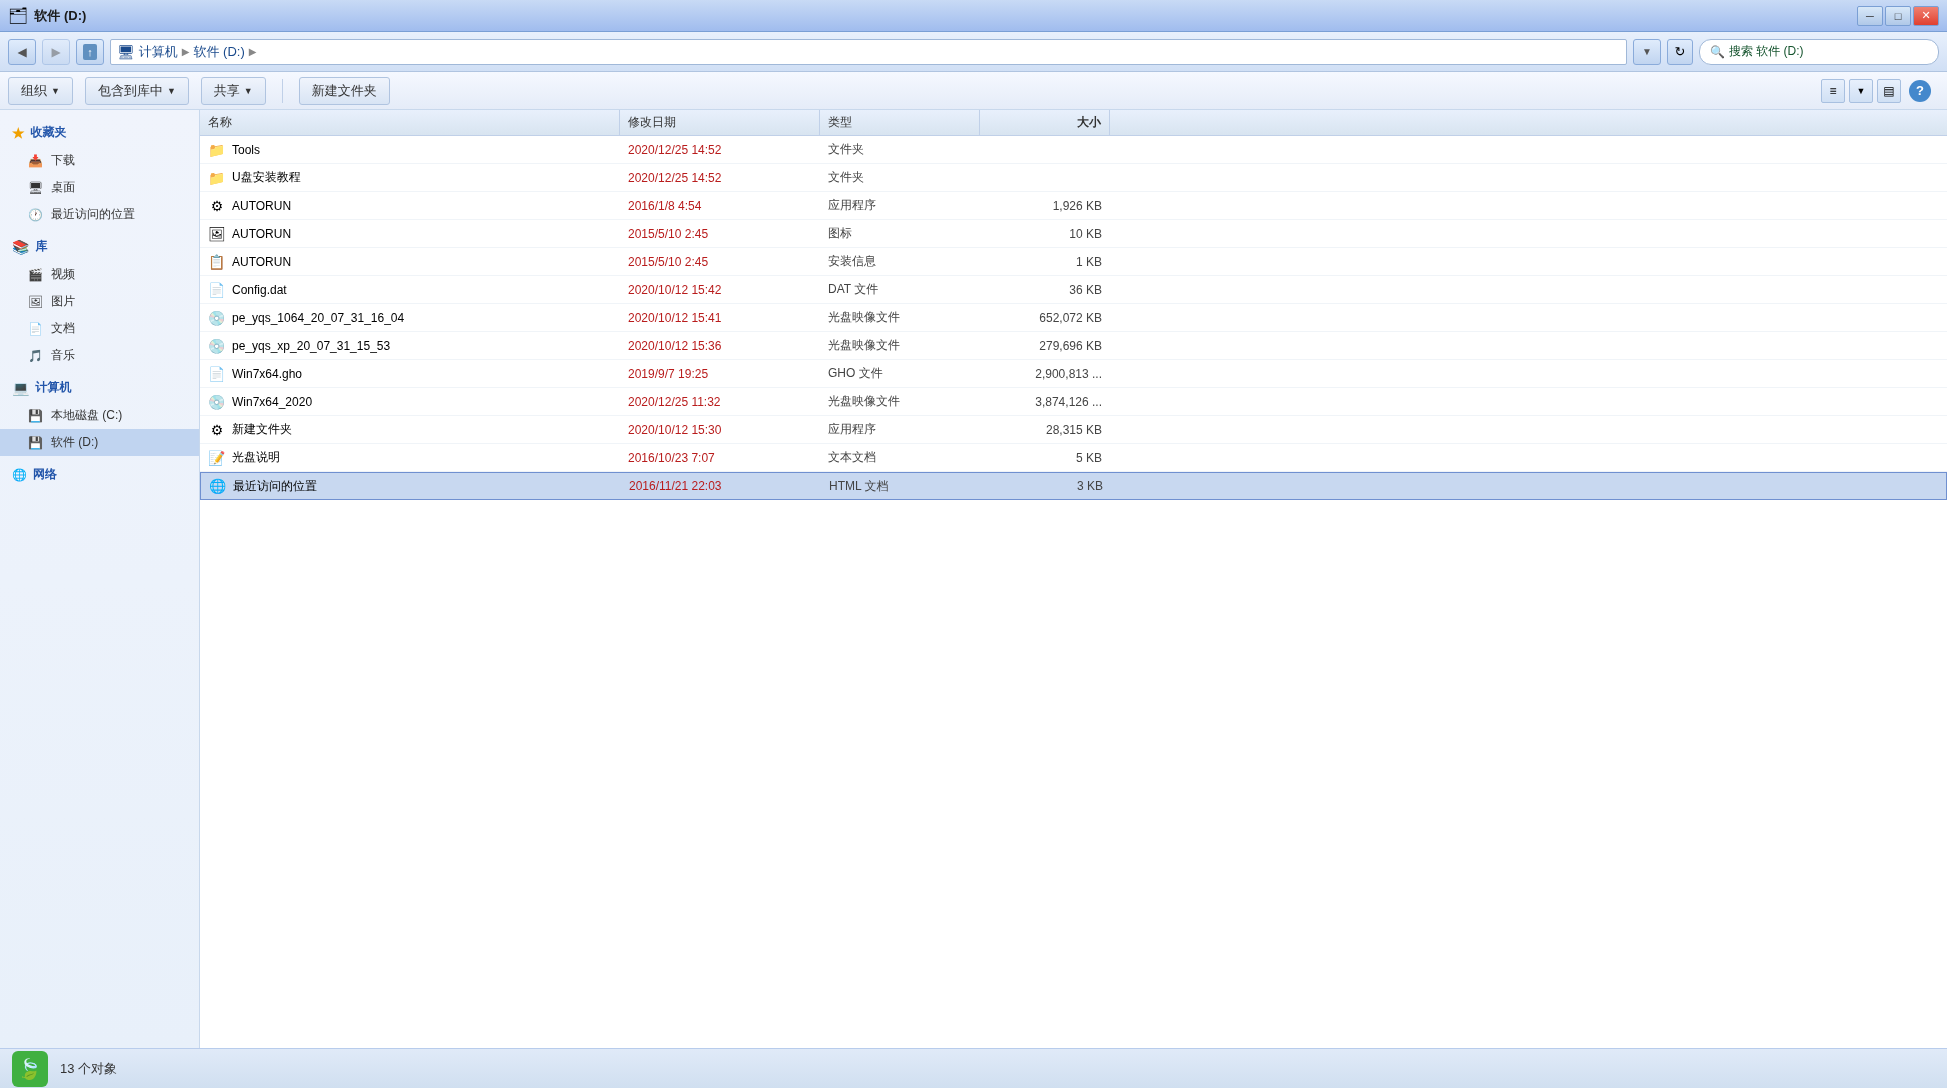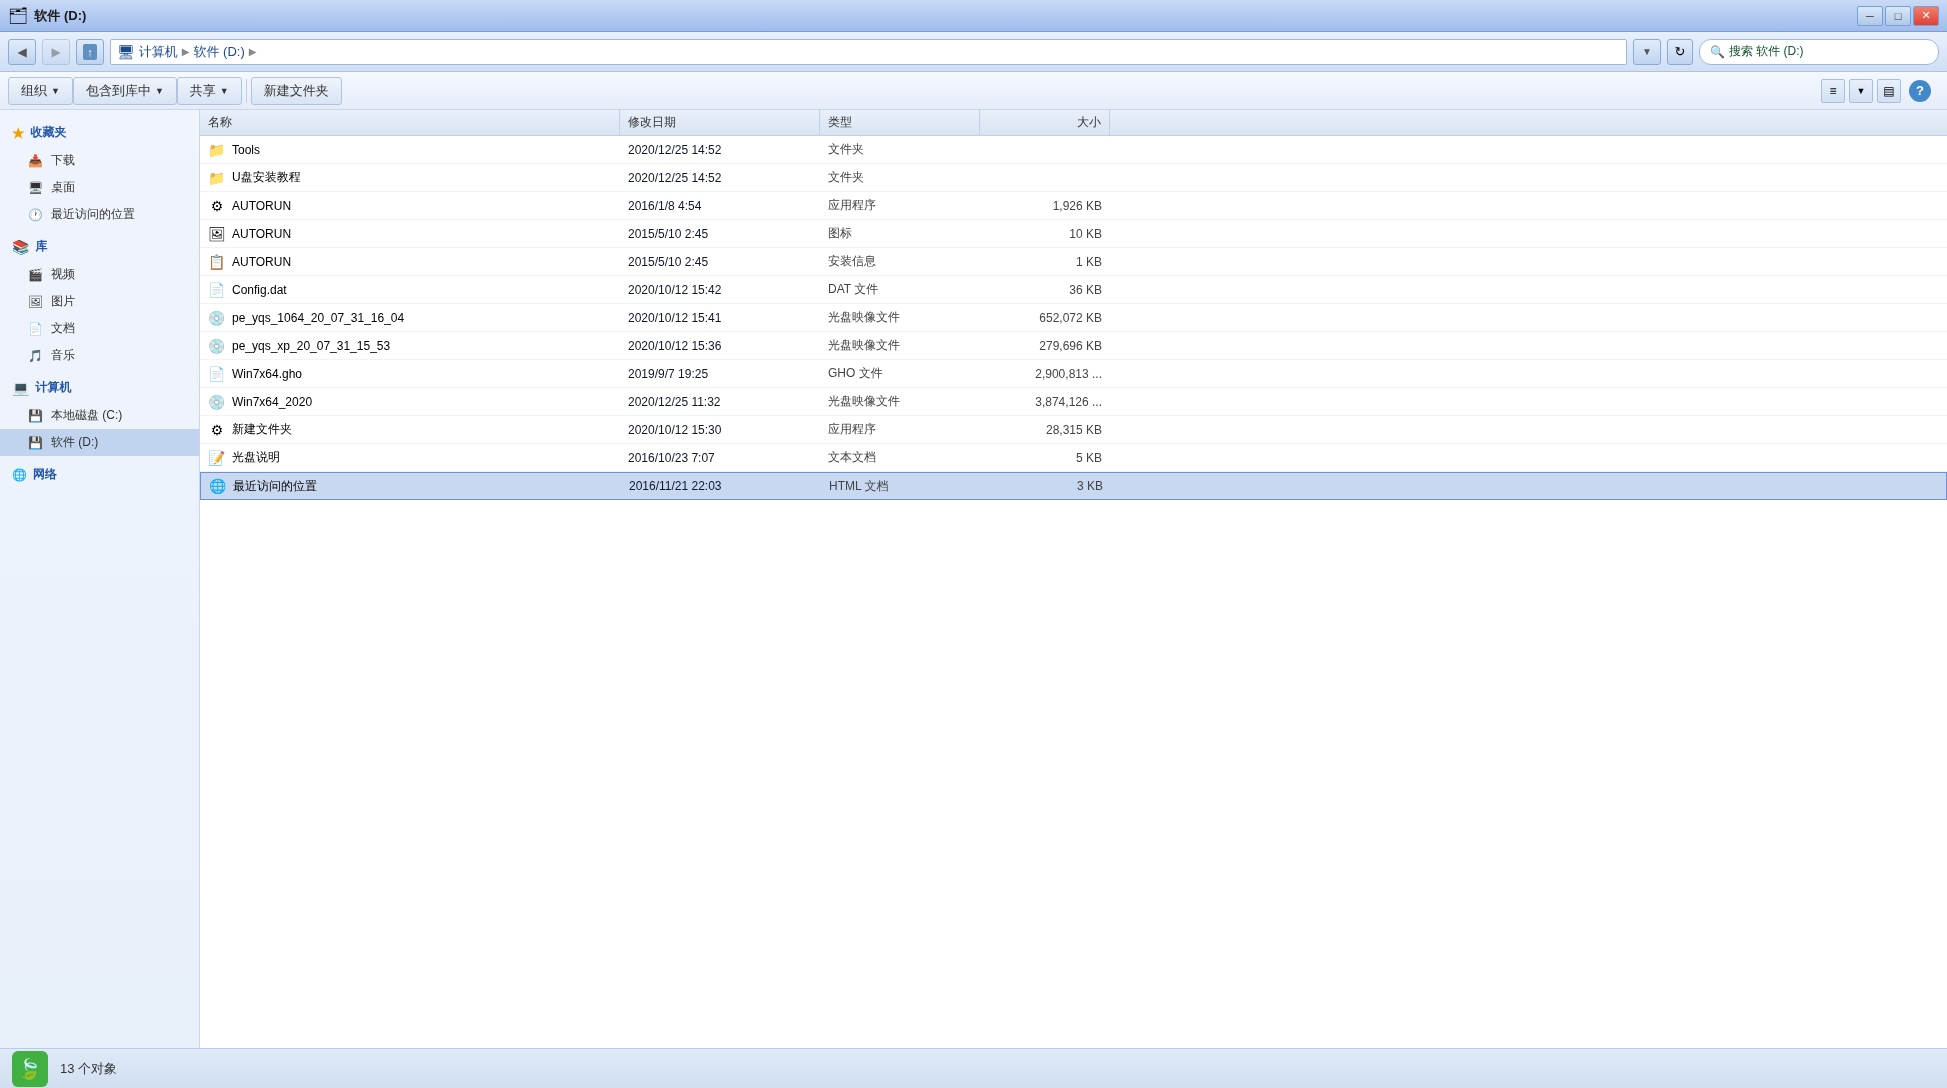--- a/index.html
+++ b/index.html
@@ -122,21 +122,21 @@
     }
 
     
     .toolbar {
       height: 38px;
       background: linear-gradient(to bottom, #f5f8ff, #e5ecf8);
       border-bottom: 1px solid #c8d8ec;
       display: flex;
       align-items: center;
       padding: 0 8px;
-      gap: 0;
+      gap: 12px;
     }
     .toolbar-btn {
       height: 28px;
       padding: 0 12px;
       background: linear-gradient(to bottom, #f0f4fc, #d8e4f4);
       border: 1px solid #b0c4e0;
       border-radius: 3px;
       display: flex;
       align-items: center;
       gap: 4px;
@@ -224,21 +224,21 @@
       color: #333;
       border-right: 1px solid #c0d0e8;
       height: 100%;
       display: flex;
       align-items: center;
       cursor: pointer;
     }
     .col-name { width: 420px; }
     .col-date { width: 200px; }
     .col-type { width: 160px; }
-    .col-size { width: 130px; justify-content: flex-end; }
+    .col-size { width: 130px; justify-content: flex-end; font-weight: bold; }
 
     .file-row {
       display: flex;
       align-items: center;
       height: 28px;
       border-bottom: 1px solid #f0f4f8;
       cursor: pointer;
     }
     .file-row.selected {
       background: #c8d8f0;
@@ -248,21 +248,21 @@
       padding: 0 8px;
       font-size: 12px;
       height: 100%;
       display: flex;
       align-items: center;
       gap: 6px;
       overflow: hidden;
       white-space: nowrap;
     }
     .cell-name { width: 420px; }
-    .cell-date { width: 200px; color: #0f172a; }
+    .cell-date { width: 200px; color: #b91c1c; }
     .cell-type { width: 160px; color: #444; }
     .cell-size { width: 130px; justify-content: flex-end; color: #444; }
 
     
     .fi {
       width: 18px;
       height: 18px;
       display: inline-flex;
       align-items: center;
       justify-content: center;

